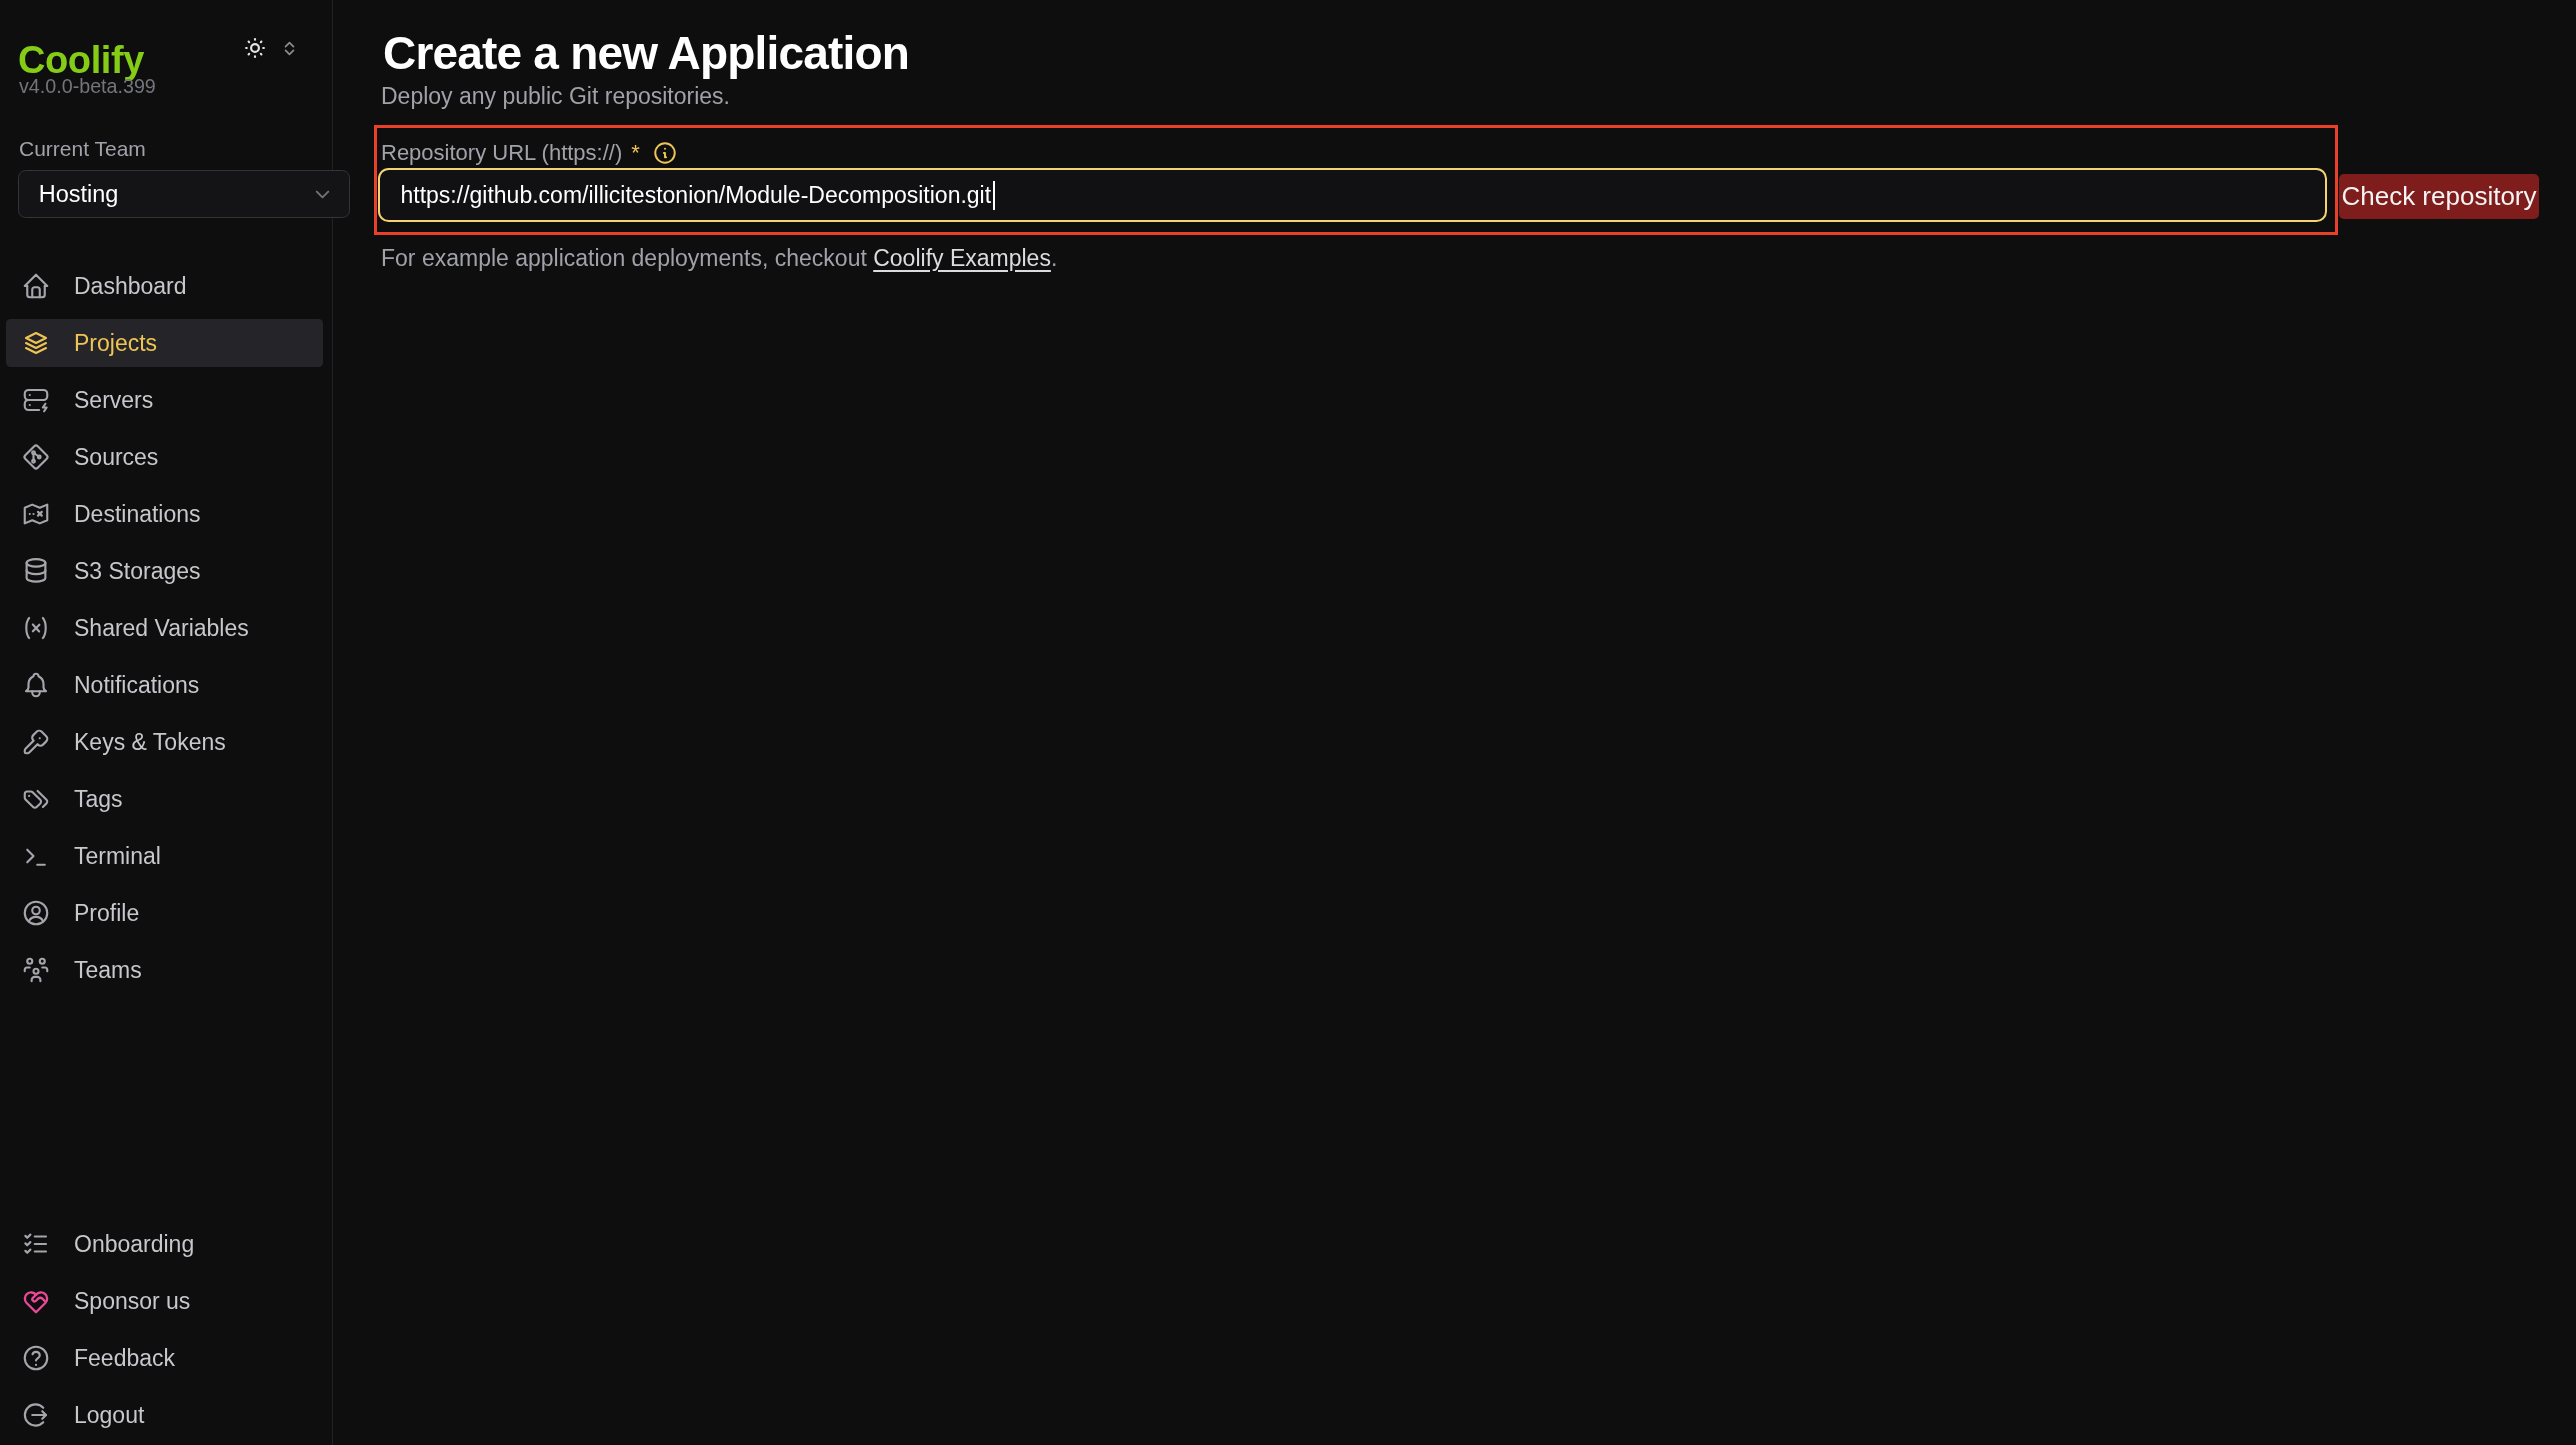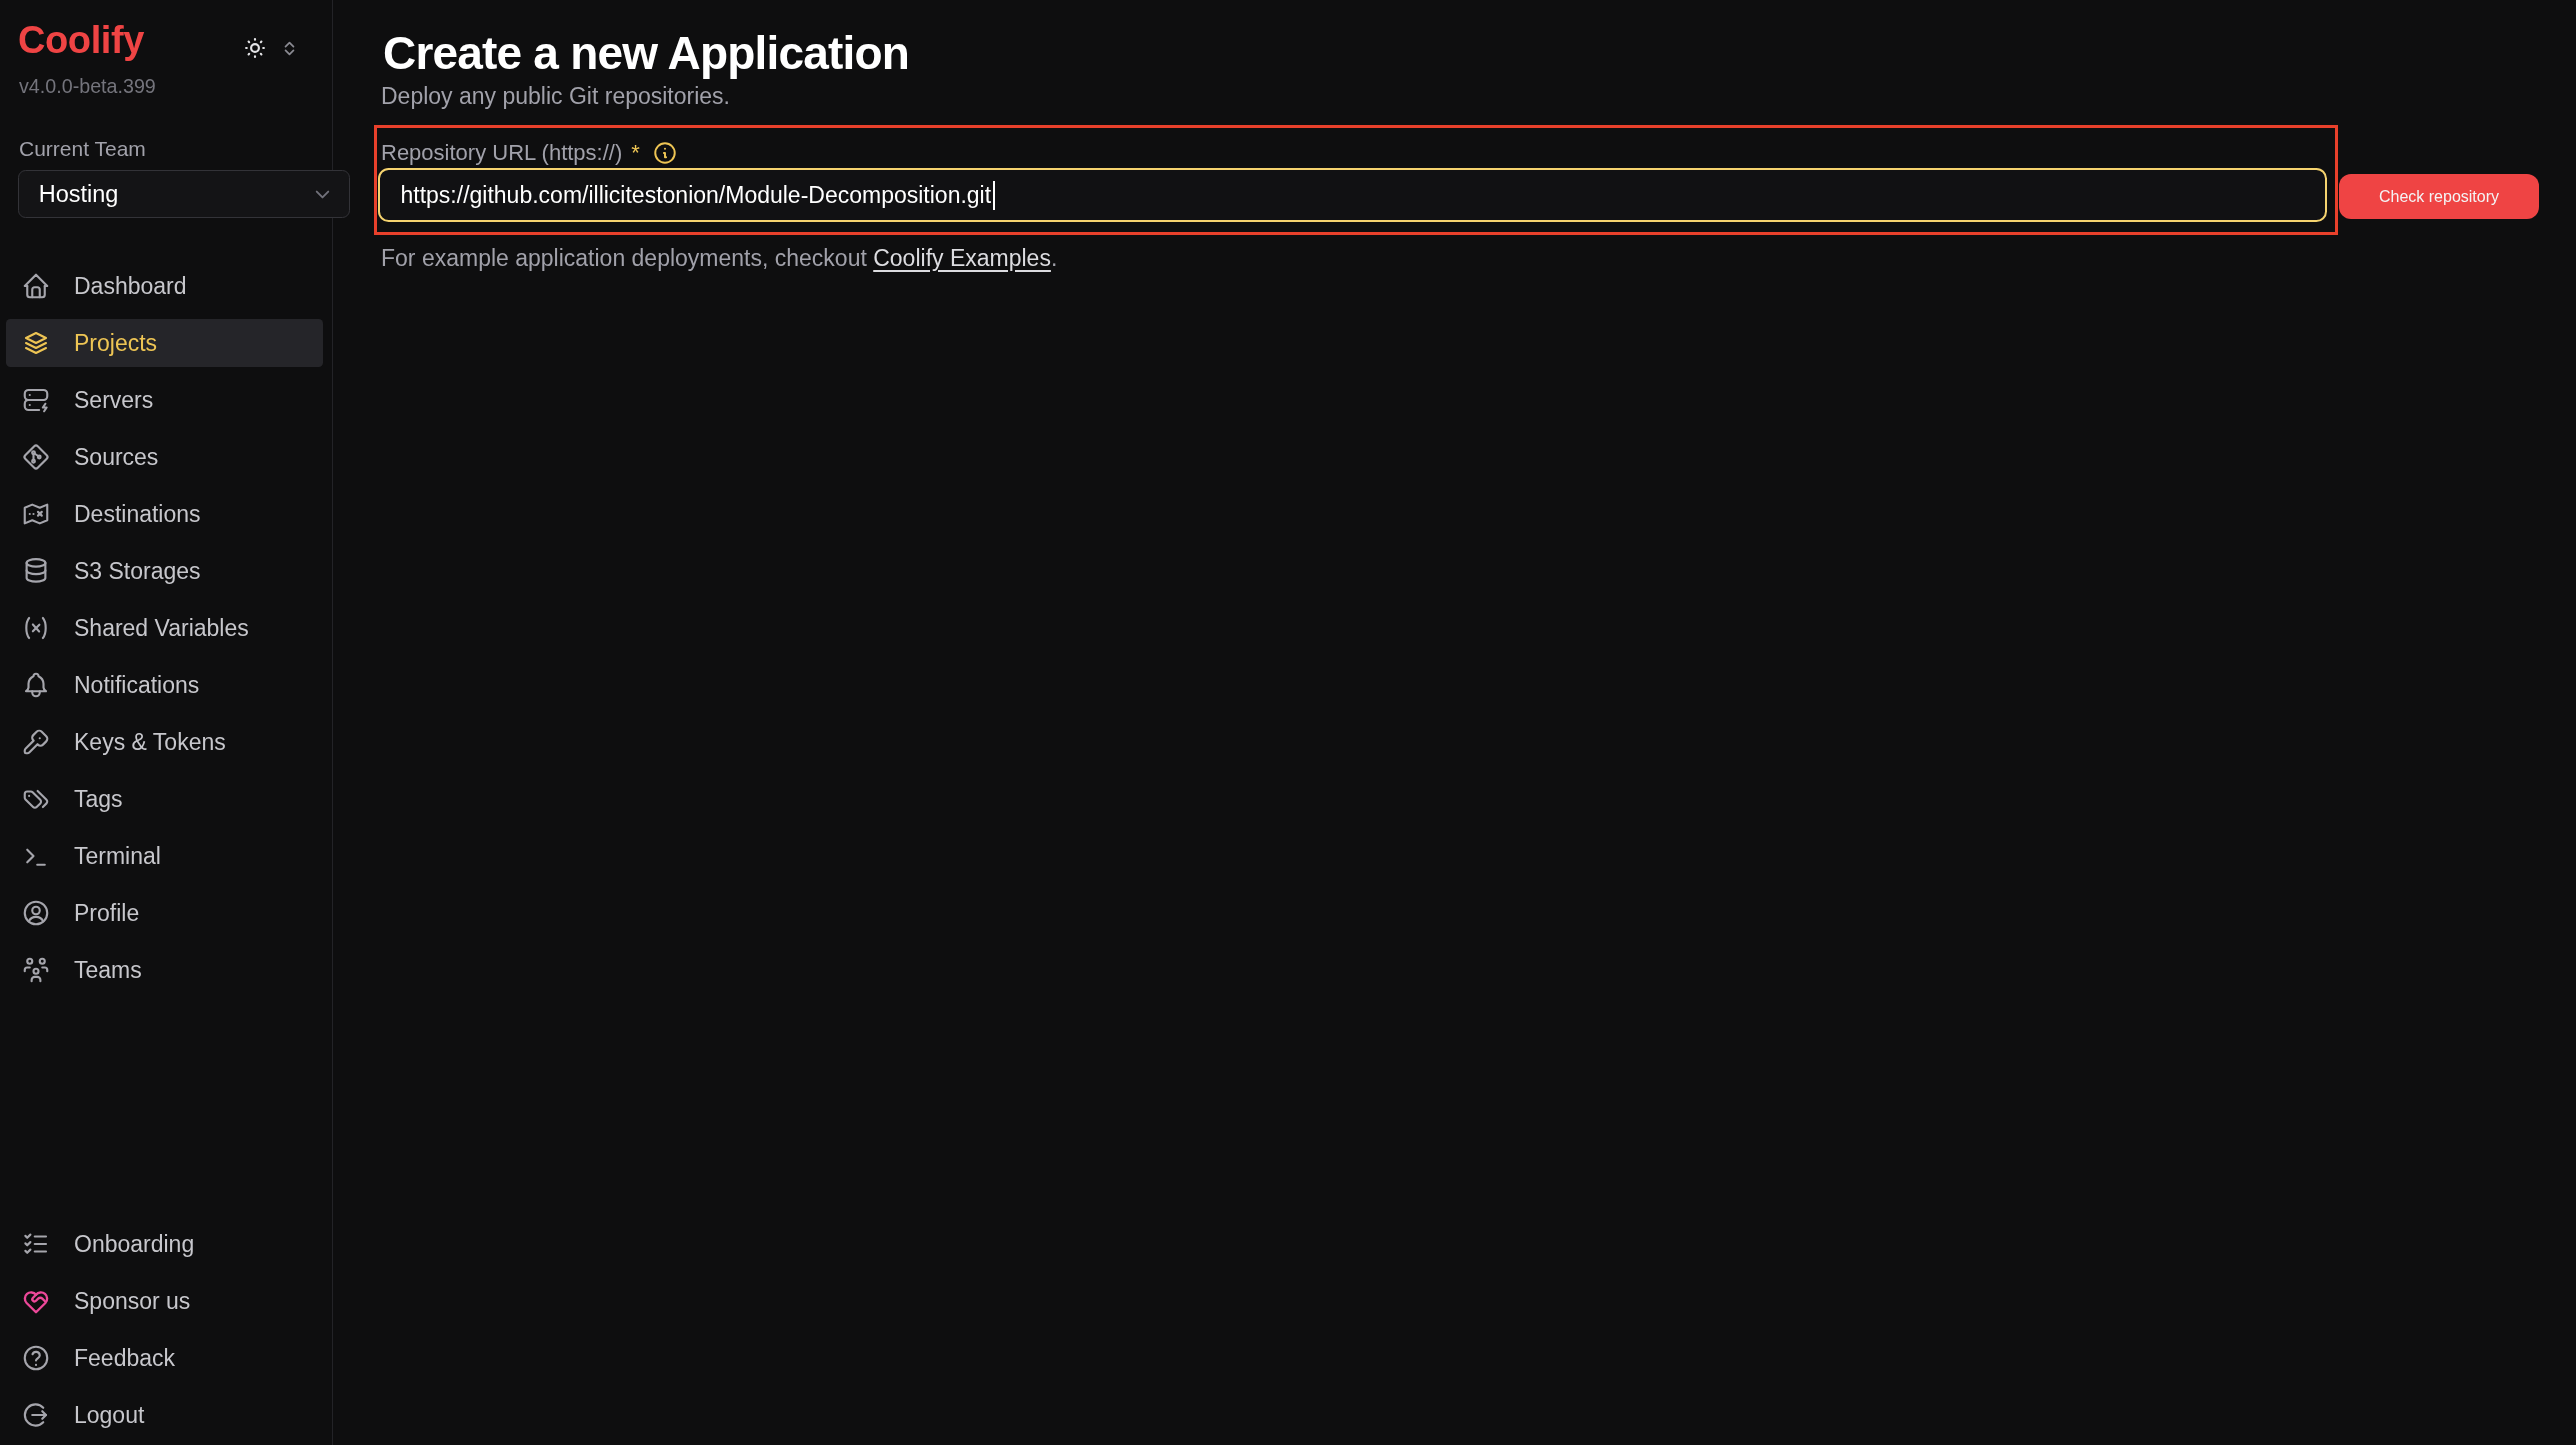--- a/index.html
+++ b/index.html
@@ -13,22 +13,22 @@
   }
   svg { display:block; }
 
   
   .sidebar {
     position:absolute; left:0; top:0; bottom:0; width:333px;
     background:#0e0e0f;
     border-right:0.8px solid #232327;
   }
   .logo {
-    position:absolute; left:18px; top:20px;
-    font-size:38px; font-weight:700; letter-spacing:-0.4px; color:#ef4444;
+    position:absolute; left:18px; top:40px;
+    font-size:38px; font-weight:700; letter-spacing:-0.4px; color:#84cc16;
     line-height:1.1;
   }
   .theme-toggle { position:absolute; left:242px; top:35px; width:26px; height:26px; color:#e4e4e7; cursor:pointer; }
   .collapse-toggle { position:absolute; left:280px; top:39px; width:19px; height:19px; color:#8a8a92; cursor:pointer; }
   .version {
     position:absolute; left:19px; top:75px;
     font-size:19.7px; color:#74747c;
   }
   .team-label {
     position:absolute; left:19px; top:137px;
@@ -89,23 +89,23 @@
     display:flex; align-items:center; padding-left:20.5px;
     font-size:23px; color:#ffffff; cursor:text;
     white-space:nowrap; overflow:hidden;
   }
   .url-input .caret {
     display:inline-block; width:2.3px; height:29px; background:#ffffff; margin-left:1.5px;
   }
 
   .check-btn {
     position:absolute; left:2006px; top:174px; width:200px; height:45px;
-    background:#ef4444; border:none; border-radius:12px;
+    background:#7f1d1d; border:none; border-radius:5px;
     display:flex; align-items:center; justify-content:center;
-    font-size:16px; color:#f4f4f5; font-family:inherit; cursor:pointer;
+    font-size:26px; color:#f4f4f5; font-family:inherit; cursor:pointer;
   }
 
   .helper {
     position:absolute; left:48px; top:245px;
     font-size:23px; color:#a1a1aa;
   }
   .helper a {
     color:#dcdce0; text-decoration:underline; text-underline-offset:3.8px; cursor:pointer;text-align:right;
   }
 </style>

